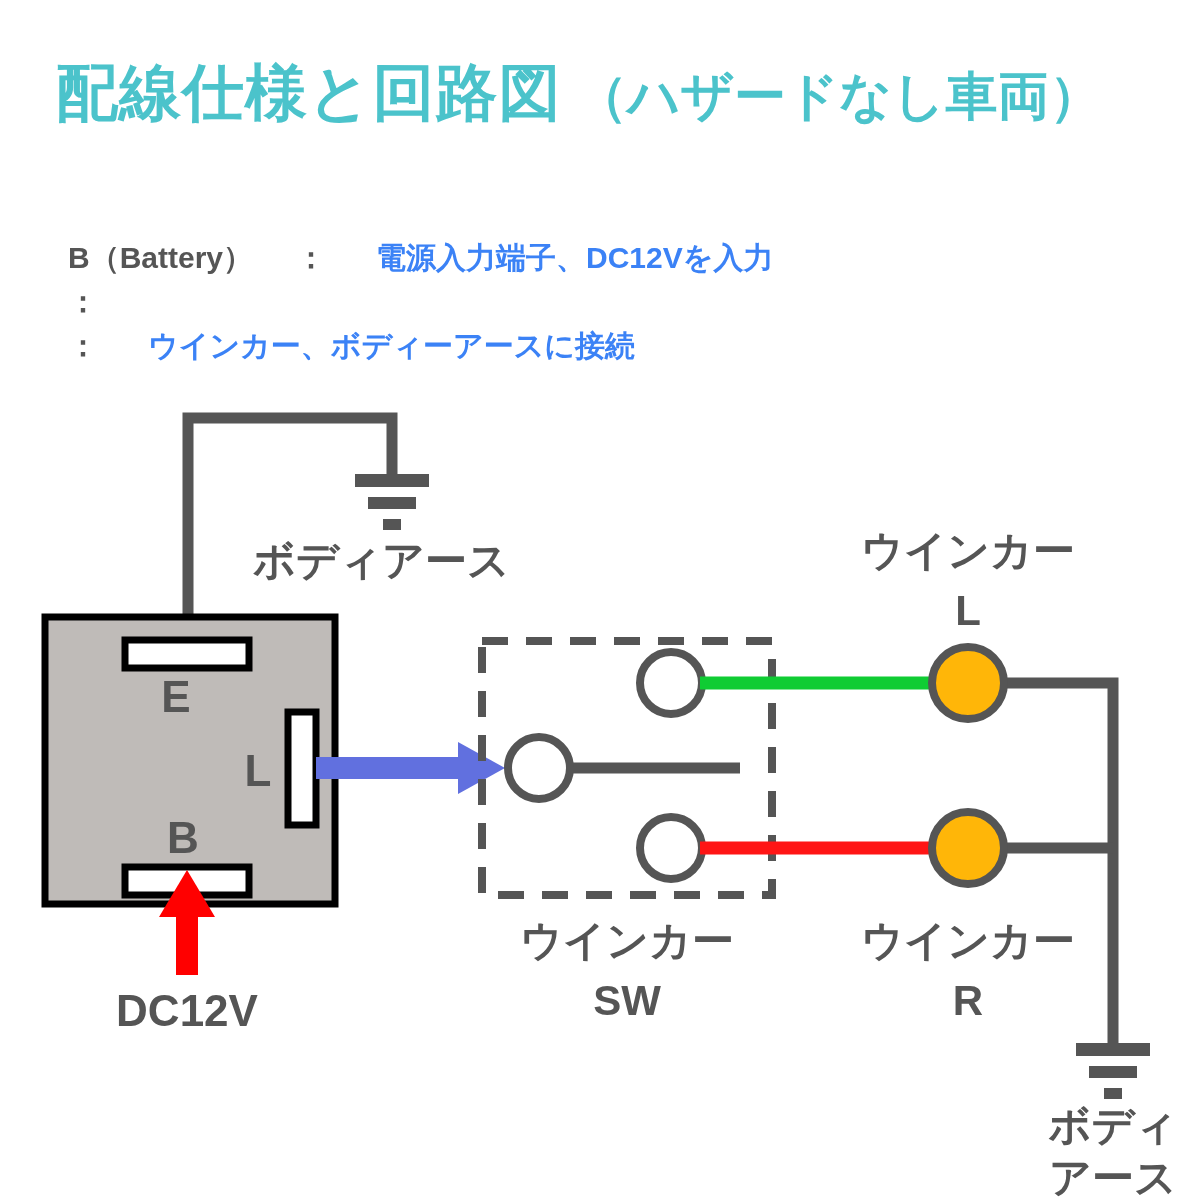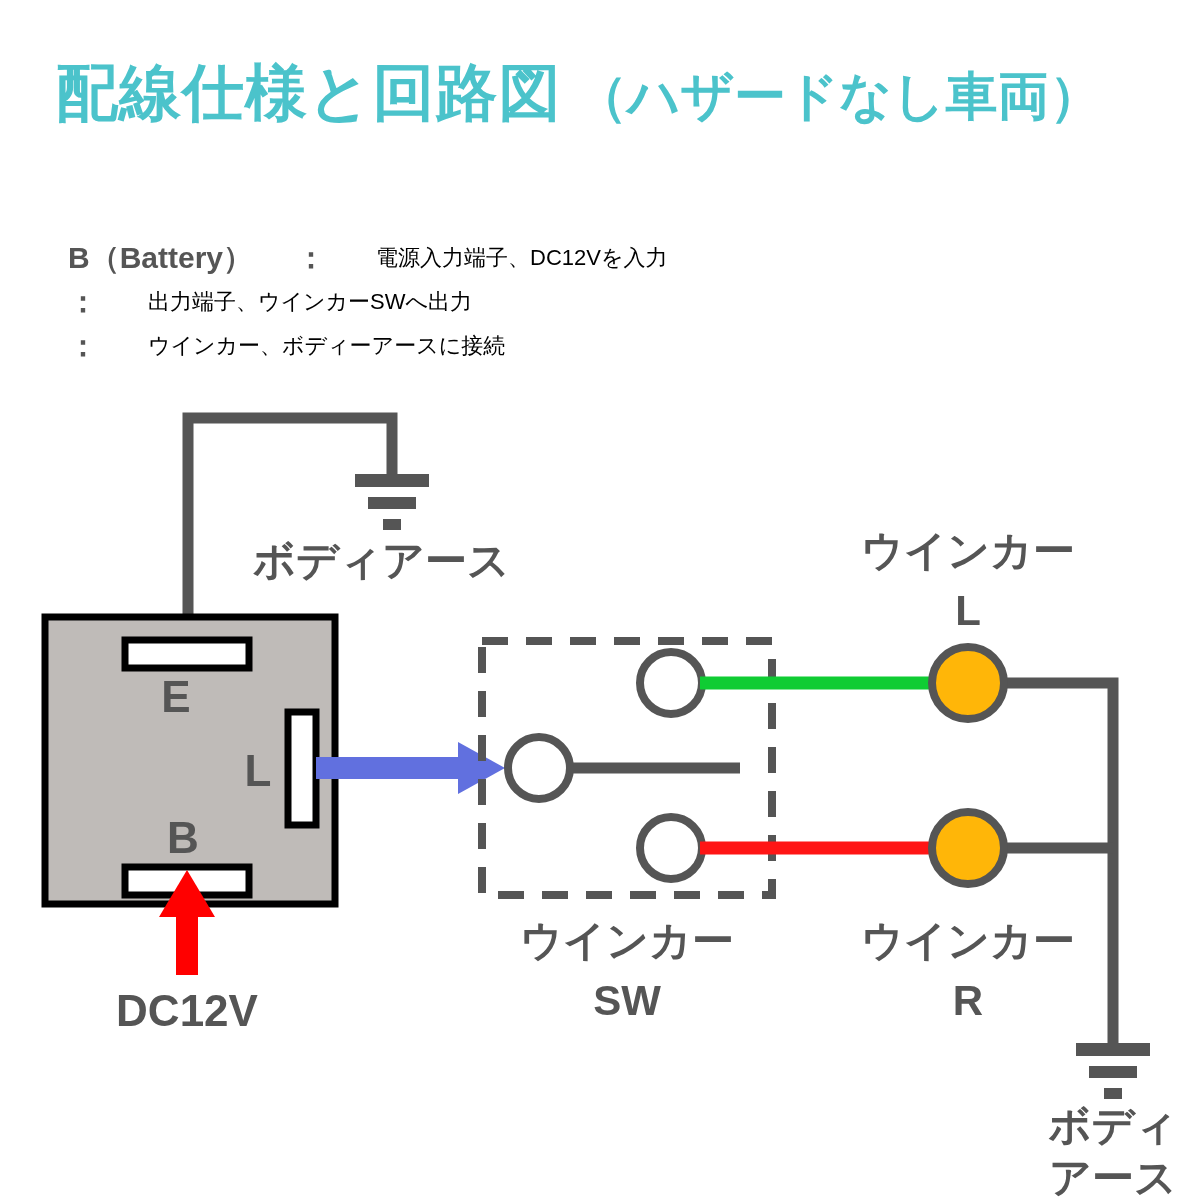--- a/index.html
+++ b/index.html
@@ -62,23 +62,23 @@
     font-weight: 700;
     color: #555555;
   }
   .legend-colon {
     width: 80px;
     font-size: 30px;
     font-weight: 700;
     color: #555555;
   }
   .legend-desc {
-    font-size: 22px;
-    font-weight: 400;
-    color: #000000;
+    font-size: 30px;
+    font-weight: 700;
+    color: #3b82f6;
   }
   
   #diagram {
     position: absolute;
     left: 0;
     top: 0;
     width: 1200px;
     height: 1200px;
   }
   .svg-label {
@@ -104,21 +104,20 @@
   </div>
 
   <div class="legend">
     <div class="legend-row">
       <span class="legend-term">B（Battery）</span>
       <span class="legend-colon">：</span>
       <span class="legend-desc">電源入力端子、DC12Vを入力</span>
     </div>
     <div class="legend-row">
       <span class="legend-colon">：</span>
-      <span class="legend-desc">出力端子、ウインカーSWへ出力</span>
     </div>
     <div class="legend-row">
       <span class="legend-colon">：</span>
       <span class="legend-desc">ウインカー、ボディーアースに接続</span>
     </div>
   </div>
 
   <svg id="diagram" viewBox="0 0 1200 1200">
 
     <polyline points="188,655 188,418 392,418 392,474" fill="none" stroke="#555555" stroke-width="11"></polyline>

